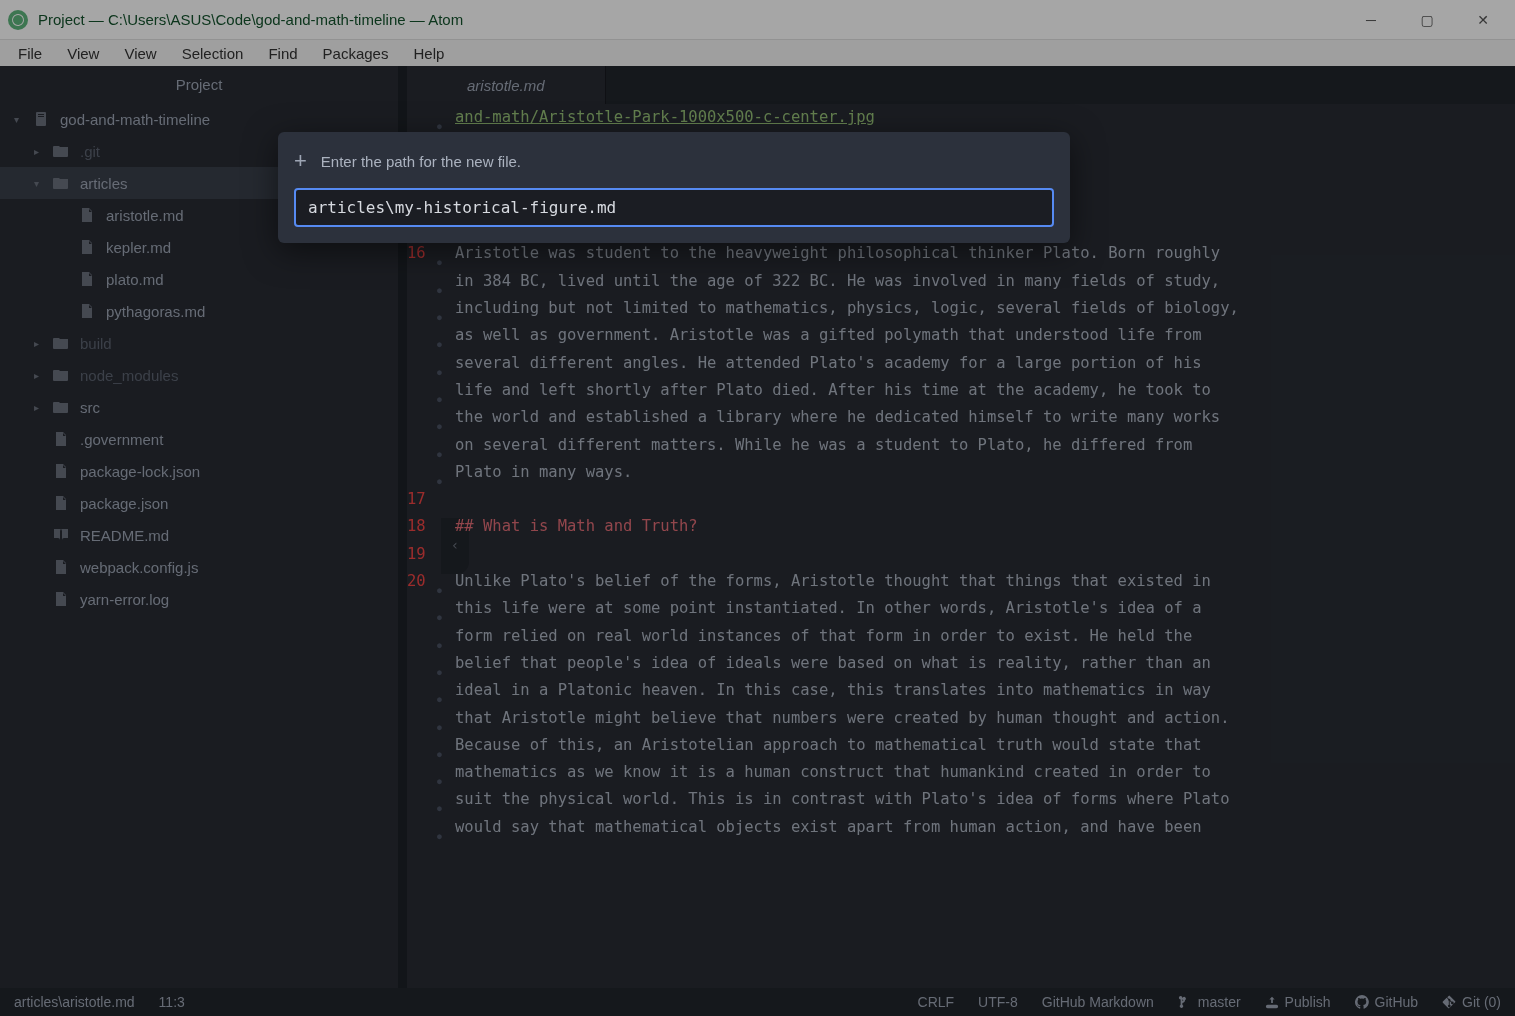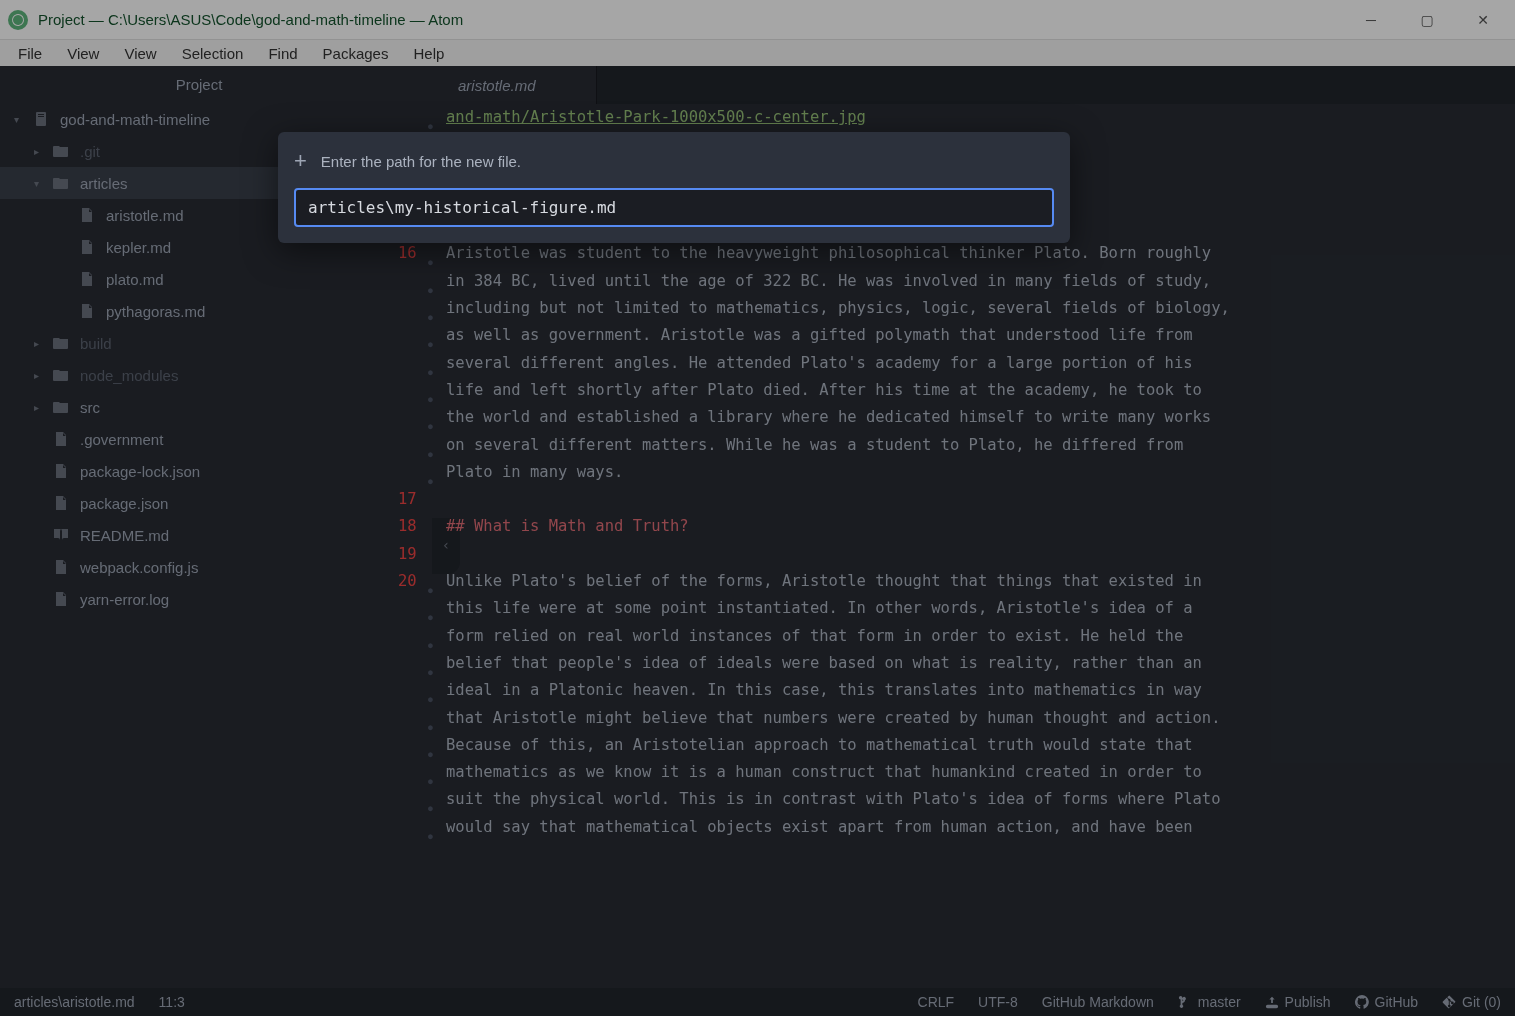--- a/index.html
+++ b/index.html
@@ -65,20 +65,21 @@
   }
   .menu-item {
     padding: 4px 10px;
     color: #333;
     font-size: 15px;
   }
   .main-area {
     display: flex;
     height: calc(100% - 40px - 26px - 28px);
     background: #1d2127;
+    gap: 9px;
   }
   .sidebar {
     width: 398px;
     background: #282c34;
     color: #9da5b4;
     overflow-y: auto;
     position: relative;
   }
   .sidebar-title {
     text-align: center;

